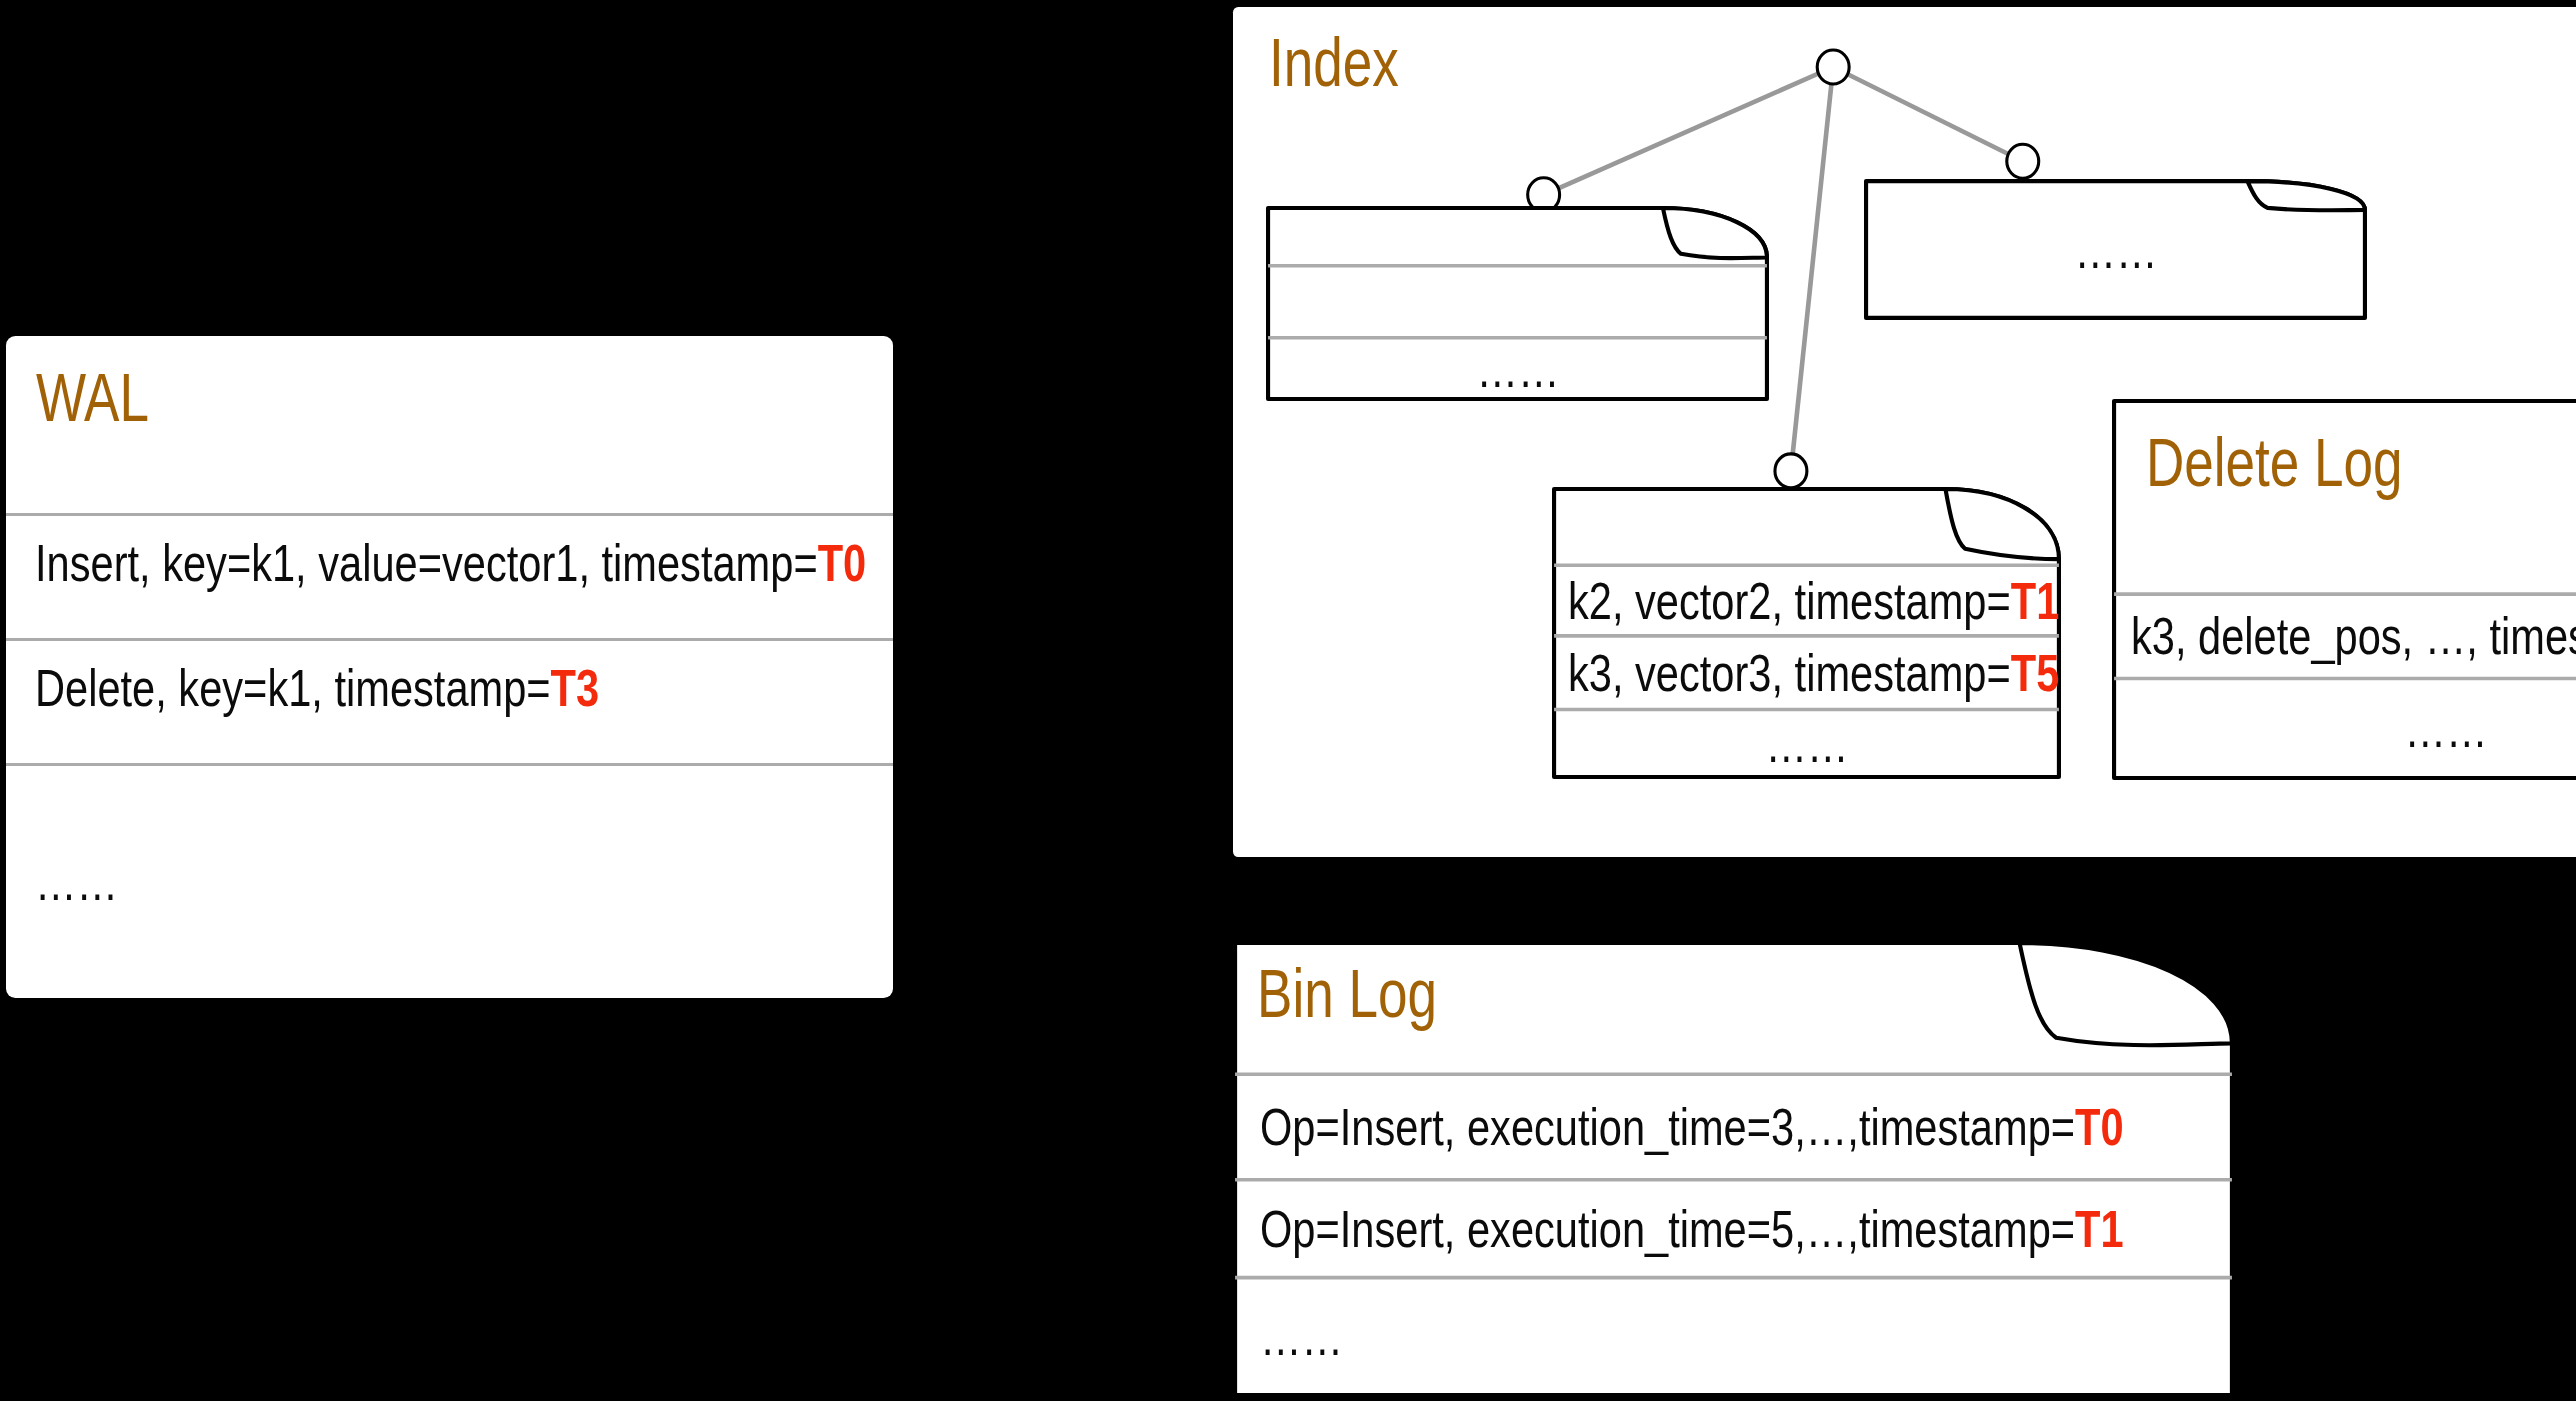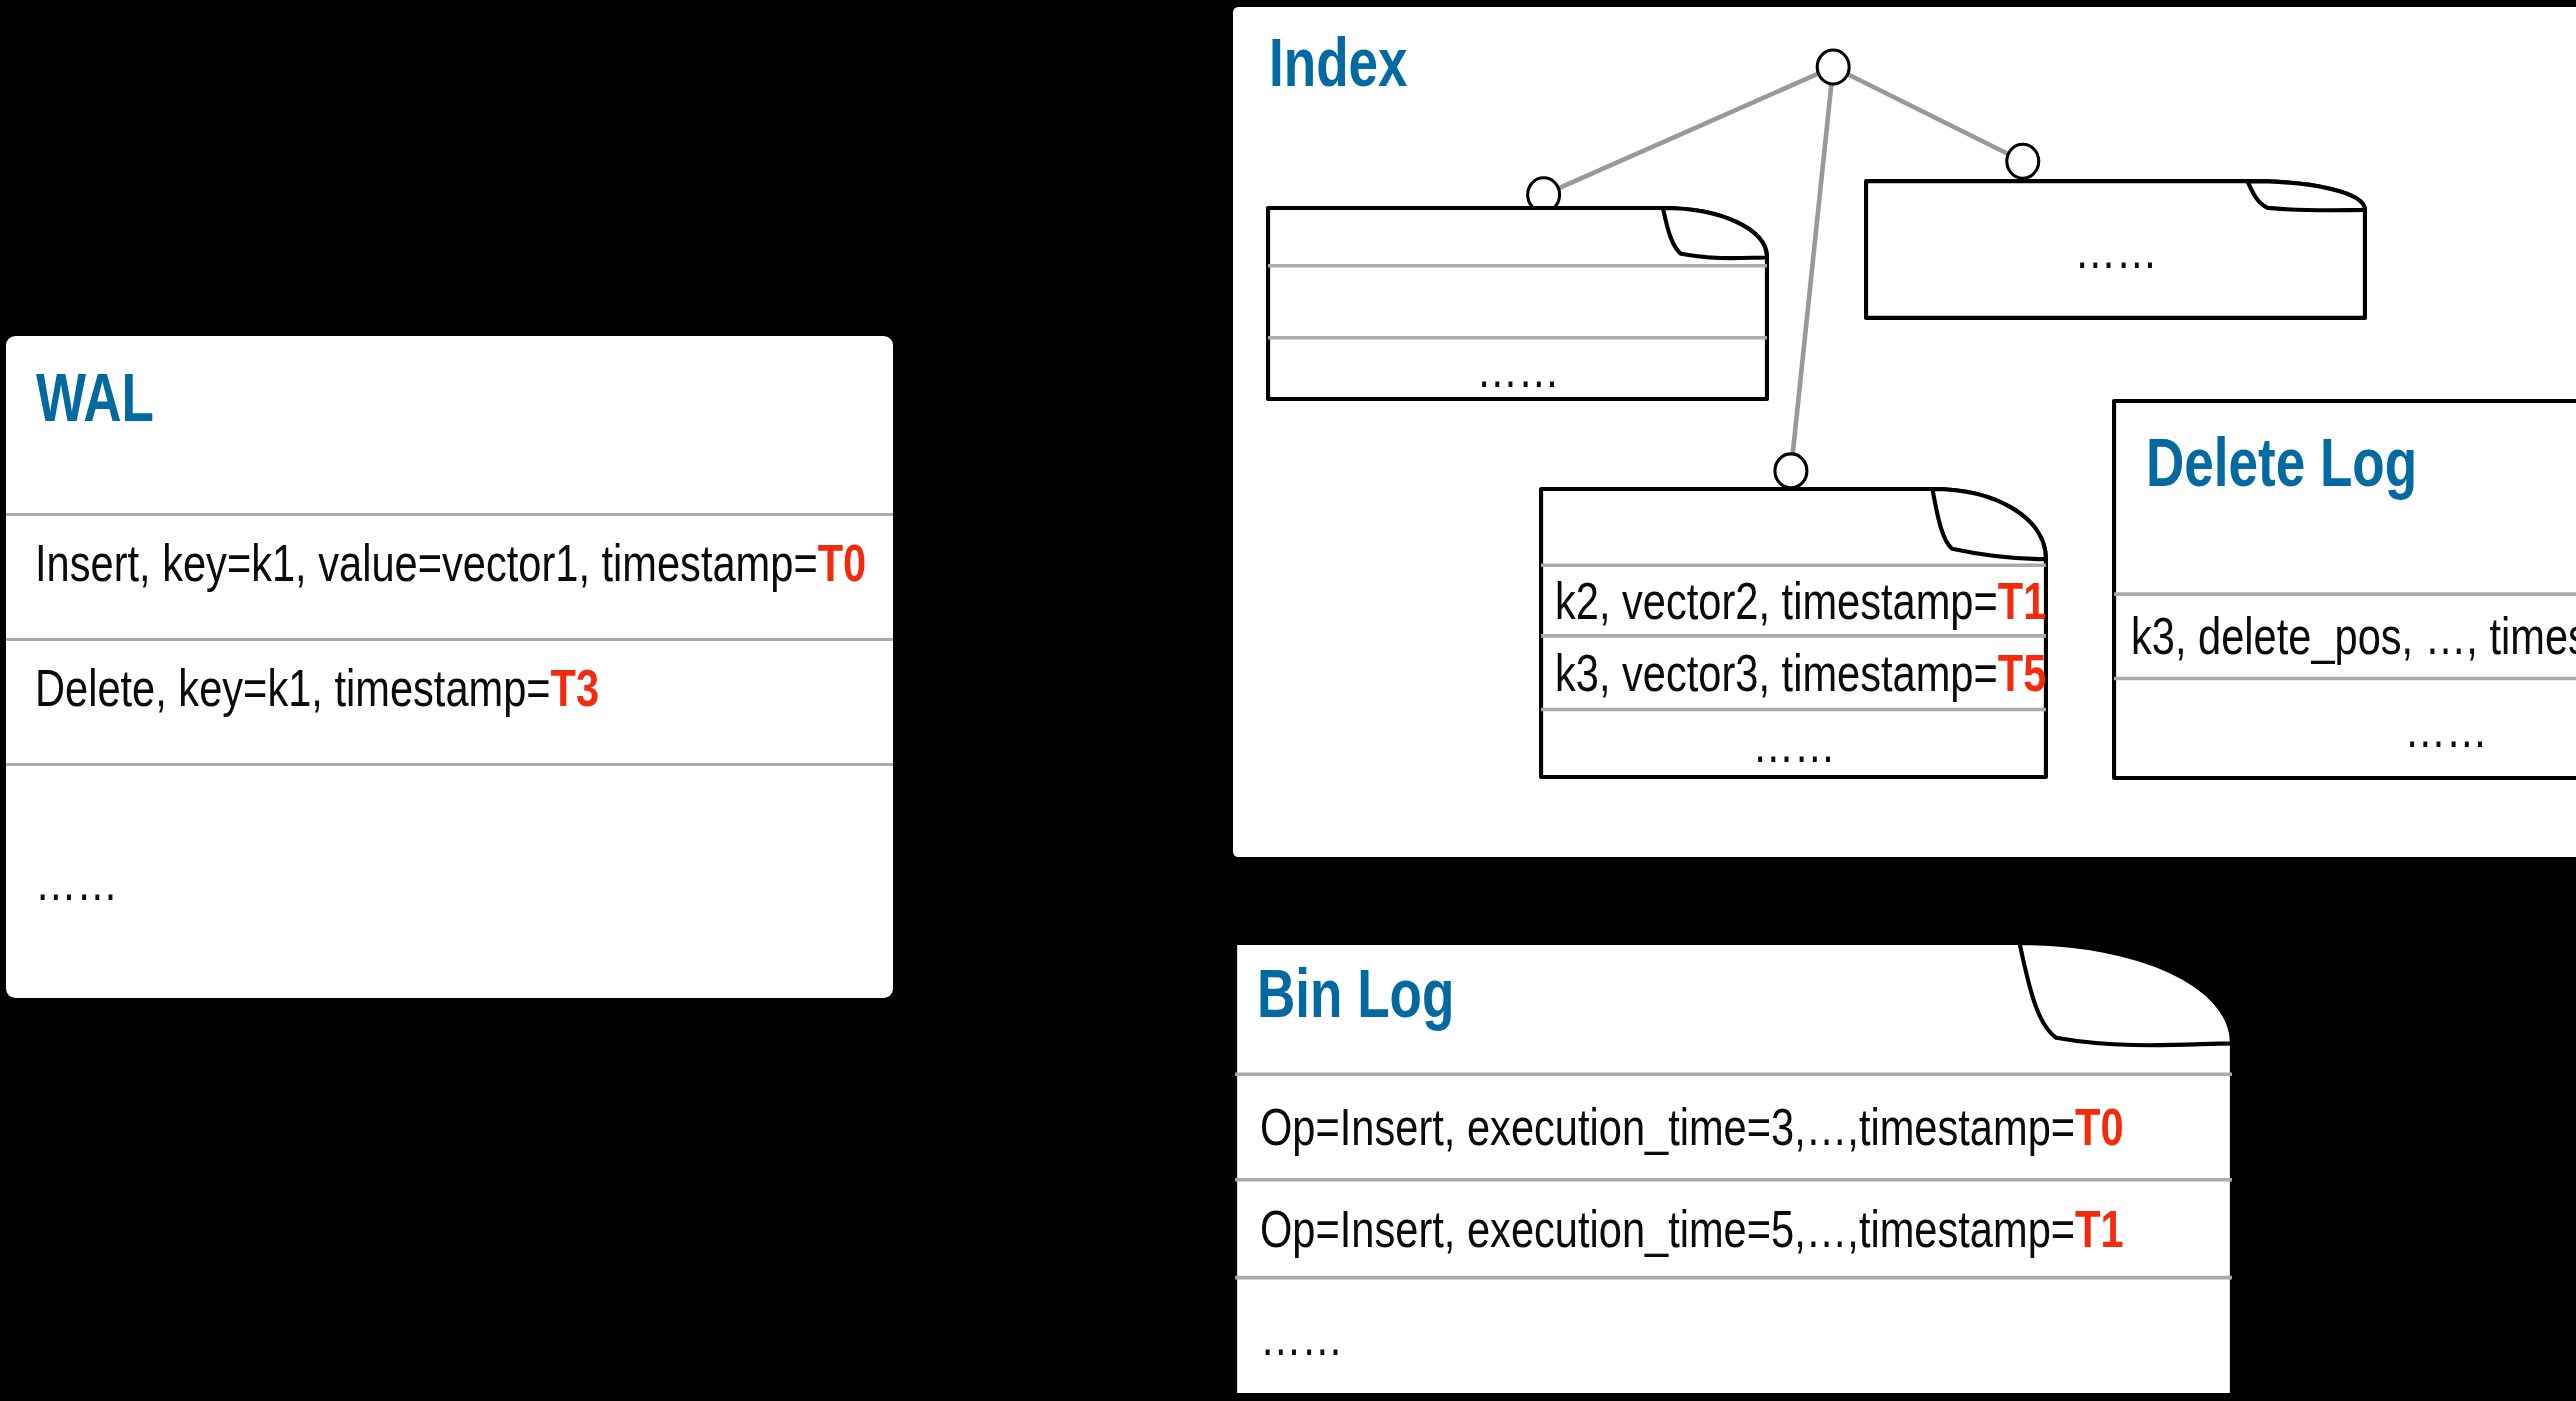--- a/index.html
+++ b/index.html
@@ -16,21 +16,21 @@
     position:relative;width:2817px;height:1402px;overflow:hidden;
     background:var(--background);
     font-family:"Liberation Sans","DejaVu Sans",sans-serif;
     color:#0b0b0b;
   }
   
   .tx{display:inline-block;white-space:nowrap;transform:scaleX(.80);transform-origin:0 50%;}
   .center-row .tx{transform-origin:50% 50%;}
   .row-text{font-size:52px;line-height:1;}
   .ts{font-weight:700;color:var(--accent);}
-  .big-title{font-size:68px;font-weight:700;line-height:1;color:#0369a1;}
+  .big-title{font-size:68px;font-weight:400;line-height:1;color:#a16207;}
   .big-title .tx{transform:scaleX(.78);}
   
   .wal{
     position:absolute;left:6.2px;top:336px;width:887px;height:662px;
     background:var(--surface);border-radius:9.3px;display:flex;flex-direction:column;overflow:hidden;gap:28px;
   }
   .wal-title-band{height:149px;display:flex;align-items:flex-start;padding:27px 0 0 30px;}
   .wal-row{height:97px;border-top:3.6px solid var(--divider);display:flex;align-items:center;padding-left:29px;}
   .wal-row.last{flex:1;}
   
@@ -92,21 +92,21 @@
         <path class="page-body" d="M4 4 L771 4 C884 4 973 45 973 100 L973 375 L4 375 Z"></path>
         <line class="page-divider" x1="4" y1="116" x2="973" y2="116"></line>
         <line class="page-divider" x1="4" y1="256" x2="973" y2="256"></line>
         <path class="page-flap" d="M771 4 C781 52 790 80 806 93 C874 106 936 100 973 100 C973 45 884 4 771 4 Z"></path>
       </svg>
       <div class="doc-row center-row row-text" style="left:0;top:132px;width:503px;height:61px;">
         <span class="tx">……</span>
       </div>
     </div>
 
-    <div class="doc" style="left:306px;top:480px;width:509px;height:292px;padding-left:31px;">
+    <div class="doc" style="left:319px;top:480px;width:509px;height:292px;padding-left:31px;">
       <svg viewBox="0 0 987 567" preserveAspectRatio="none">
         <path class="page-body" d="M4 4 L763 4 C886 4 983 60 983 140 L983 563 L4 563 Z"></path>
         <line class="page-divider" x1="4" y1="152" x2="983" y2="152"></line>
         <line class="page-divider" x1="4" y1="289" x2="983" y2="289"></line>
         <line class="page-divider" x1="4" y1="432" x2="983" y2="432"></line>
         <path class="page-flap" d="M763 4 C774 66 783 104 801 120 C875 136 942 140 983 140 C983 60 886 4 763 4 Z"></path>
       </svg>
       <div class="doc-row row-text" style="left:0;top:78px;width:509px;height:71px;">
         <span class="tx"><span>k2, vector2, timestamp=</span><span class="ts">T1</span></span>
       </div>

